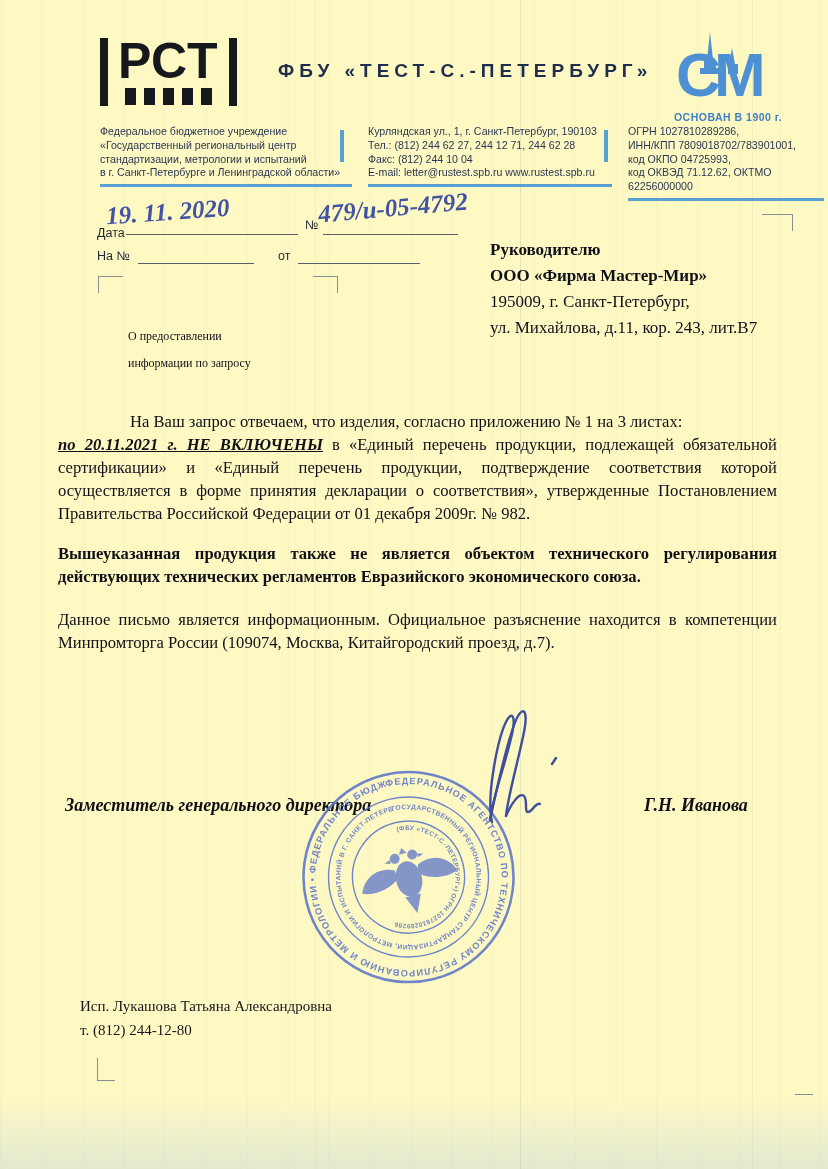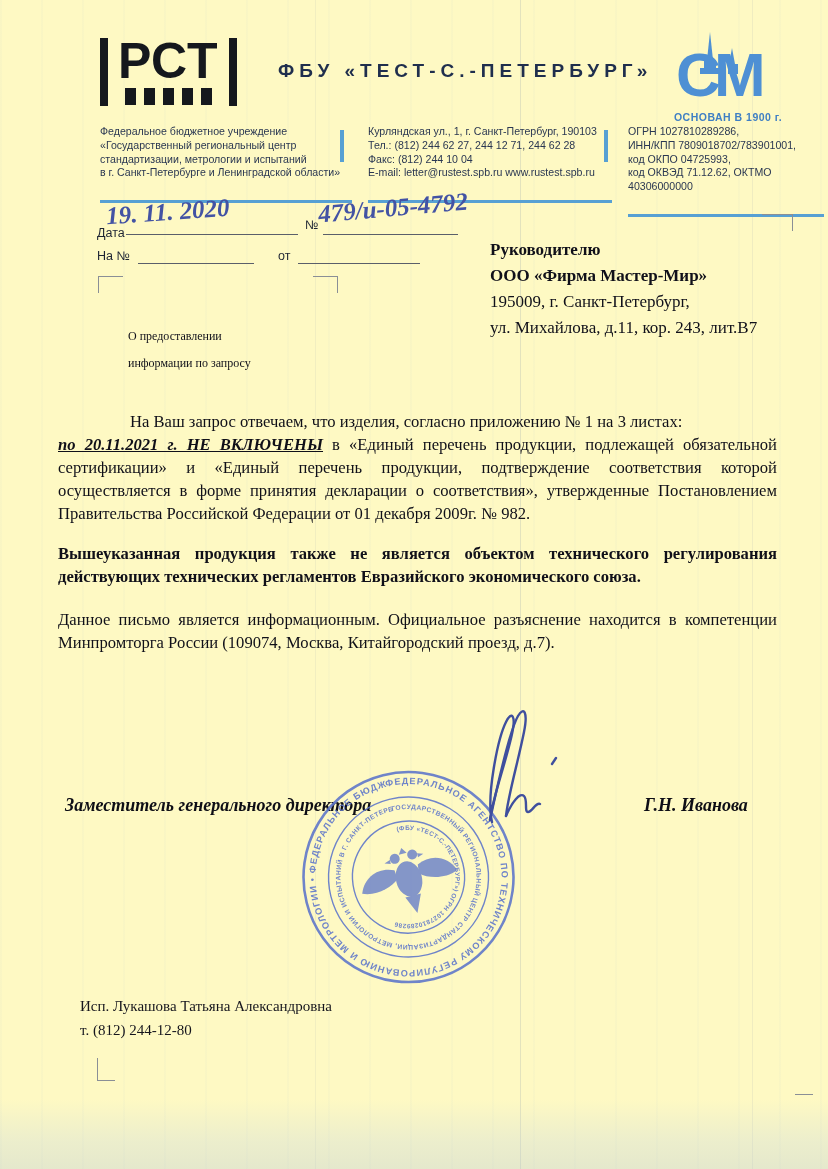--- a/index.html
+++ b/index.html
@@ -28,21 +28,21 @@
   .rst .dashes i{display:block;width:11px;height:17px;background:#15181d;}
 
   
   .org-title{font-weight:800;font-size:19px;letter-spacing:5px;color:#1f2e4d;white-space:nowrap;}
 
   
   .smlogo{text-align:center;width:160px;}
   .smlogo .caption{font-size:10.5px;font-weight:700;color:#3f7fc4;letter-spacing:.5px;margin-top:1px;}
 
   
-  .infocol{font-size:10.6px;line-height:13.8px;color:#2a3752;padding-bottom:20px;border-bottom:3px solid #57a0d3;}
+  .infocol{font-size:10.6px;line-height:13.8px;color:#2a3752;padding-bottom:4px;border-bottom:3px solid #57a0d3;}
   .vtick{width:4px;height:32px;background:#57a0d3;}
 
   
   .lbl{font-size:12.5px;color:#1d2433;}
   .rule{border-bottom:1.4px solid #5a5f6a;height:0;}
   .hand{font-family:"Liberation Serif",serif;font-style:italic;font-weight:600;color:#4353a4;white-space:nowrap;}
 
   
   .cmark{border:0 solid #8a8f96;}
 
@@ -118,21 +118,21 @@
     <div>Тел.:  (812)  244 62 27, 244 12 71, 244 62 28</div>
     <div>Факс:  (812)  244 10 04</div>
     <div>E-mail:  letter@rustest.spb.ru   www.rustest.spb.ru</div>
   </div>
   <div class="abs vtick" style="left:604px;top:130px;"></div>
 
   <div class="abs infocol" style="left:628px;top:125px;width:196px;">
     <div>ОГРН 1027810289286,</div>
     <div>ИНН/КПП 7809018702/783901001,</div>
     <div>код ОКПО 04725993,</div>
-    <div>код ОКВЭД 71.12.62,  ОКТМО 40306000000</div>
+    <div>код ОКВЭД 71.12.62,  ОКТМО 62256000000</div>
   </div>
 
   <div class="abs lbl" style="left:97px;top:226px;">Дата</div>
   <div class="abs rule" style="left:126px;top:234px;width:172px;"></div>
   <div class="abs hand" style="left:106px;top:198px;font-size:25px;transform:rotate(-4deg);">19. 11. 2020</div>
 
   <div class="abs lbl" style="left:305px;top:218px;">№</div>
   <div class="abs rule" style="left:323px;top:234px;width:135px;"></div>
   <div class="abs hand" style="left:318px;top:194px;font-size:25px;transform:rotate(-5deg);">479/и-05-4792</div>
 

